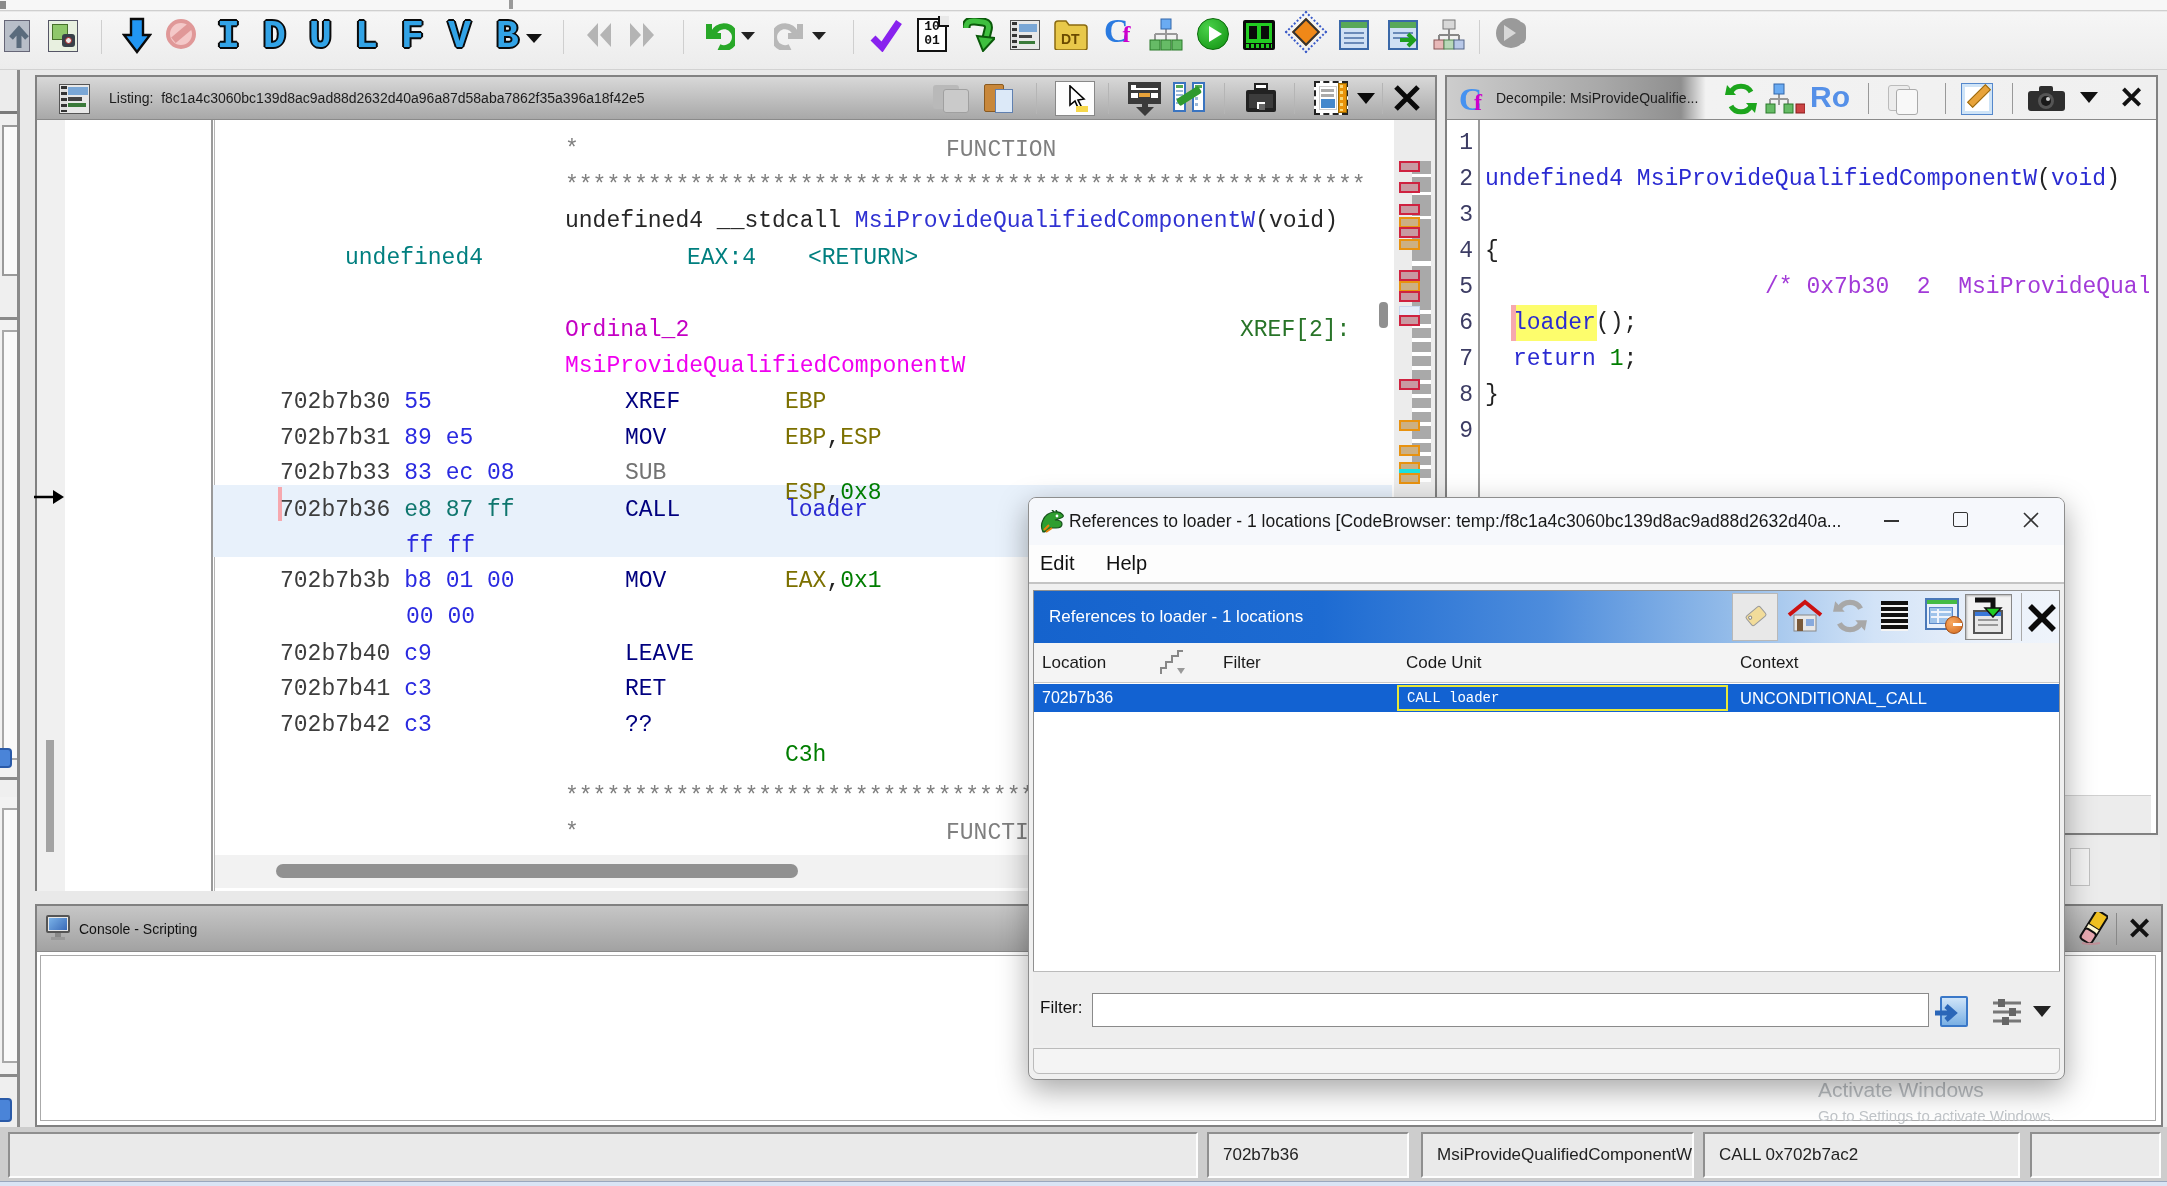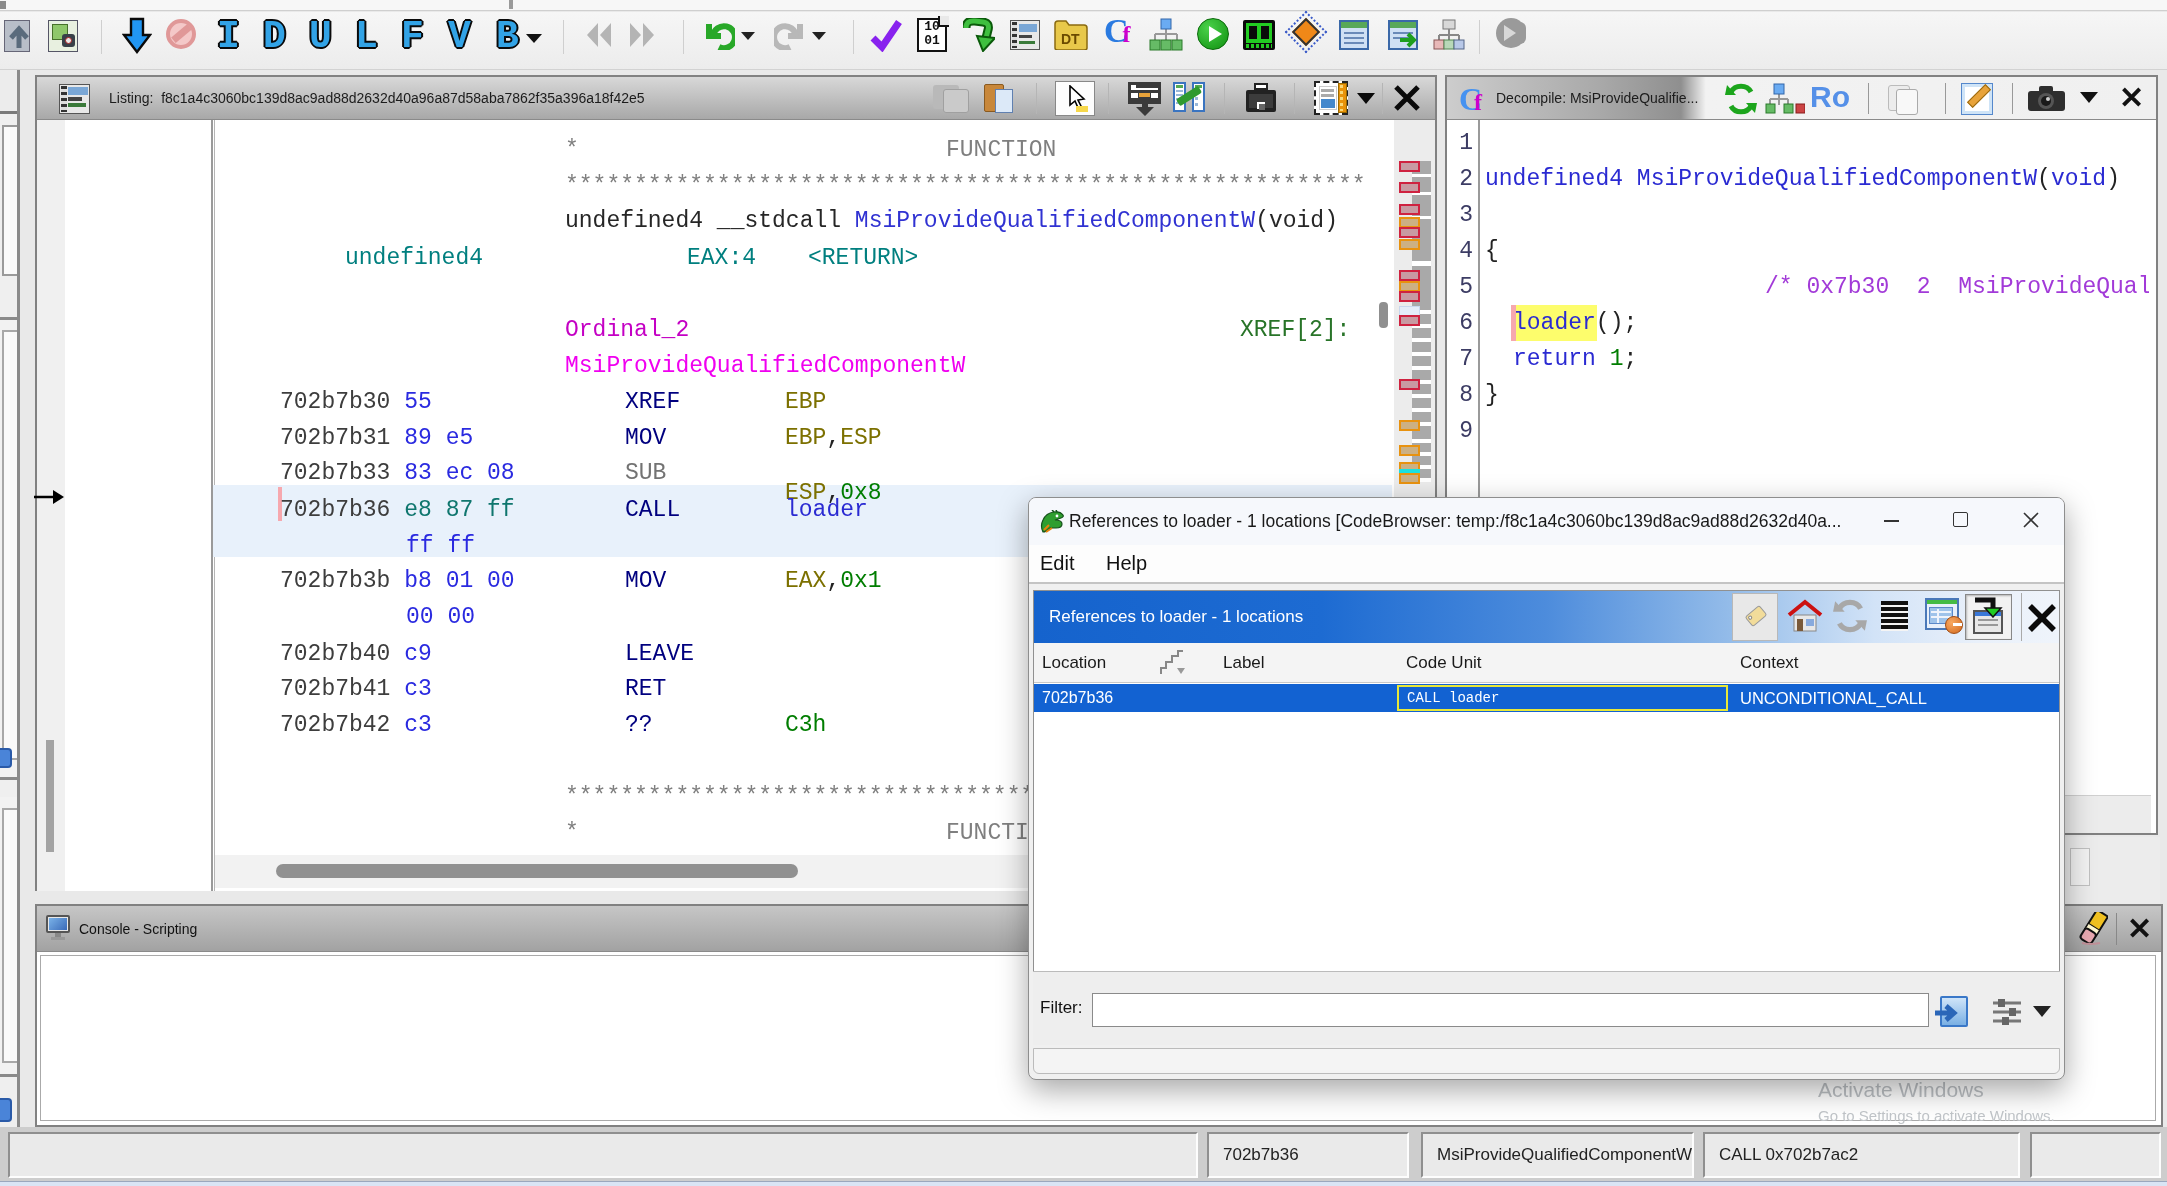--- a/index.html
+++ b/index.html
@@ -292,21 +292,21 @@
   <div class="row" style="left:280px;top:563px;color:#3d3d3d;">702b7b3b <span style="color:#2a2ae0;">b8 01 00</span></div>
   <div class="row" style="left:625px;top:563px;color:#00007f;">MOV</div>
   <div class="row" style="left:785px;top:563px;color:#7c7000;">EAX<span style="color:#222;">,</span><span style="color:#007d00;">0x1</span></div>
   <div class="row" style="left:406px;top:599px;color:#2a2ae0;">00 00</div>
   <div class="row" style="left:280px;top:636px;color:#3d3d3d;">702b7b40 <span style="color:#2a2ae0;">c9</span></div>
   <div class="row" style="left:625px;top:636px;color:#00007f;">LEAVE</div>
   <div class="row" style="left:280px;top:671px;color:#3d3d3d;">702b7b41 <span style="color:#2a2ae0;">c3</span></div>
   <div class="row" style="left:625px;top:671px;color:#00007f;">RET</div>
   <div class="row" style="left:280px;top:707px;color:#3d3d3d;">702b7b42 <span style="color:#2a2ae0;">c3</span></div>
   <div class="row" style="left:625px;top:707px;color:#00007f;">??</div>
-  <div class="row" style="left:785px;top:707px;color:#007d00;">C3h</div>
+  <div class="row" style="left:785px;top:737px;color:#007d00;">C3h</div>
   <div class="row" style="left:565px;top:779px;color:#7f7f7f;">**********************************************</div>
   <div class="row" style="left:565px;top:815px;color:#7f7f7f;">*</div>
   <div class="row" style="left:946px;top:815px;color:#7f7f7f;">FUNCTION</div>
 </div>
 
 <div id="markers">
   <div class="abs" style="left:1412px;top:161px;width:19px;height:139px;background:#a9a9a9;"></div>
   <div class="abs" style="left:1412px;top:174px;width:19px;height:3px;background:#fff;"></div>
   <div class="abs" style="left:1412px;top:192px;width:19px;height:3px;background:#fff;"></div>
   <div class="abs" style="left:1412px;top:216px;width:19px;height:3px;background:#fff;"></div>
@@ -519,21 +519,21 @@
   <svg class="abs" style="left:998px;top:105px;" width="30" height="30" viewBox="0 0 30 30">
       <path d="M3 3 L27 27 M27 3 L3 27" stroke="#0a0a0a" stroke-width="5.5"></path>
     </svg>
 
   <div class="abs" style="left:5px;top:145px;width:1025px;height:40px;background:#f4f4f4;border-bottom:1px solid #c8c8c8;"></div>
   <div class="abs" style="left:13px;top:145px;height:40px;line-height:40px;font-size:17px;color:#1a1a1a;">Location</div>
   <svg class="abs" style="left:128px;top:152px;" width="30" height="26" viewBox="0 0 30 26">
       <path d="M4 24 L4 18 L9 18 L9 12 L15 12 L15 6 L21 6 L21 1 L26 1" fill="none" stroke="#888" stroke-width="2"></path>
       <path d="M20 18 L28 18 L24 24 Z" fill="#999"></path>
     </svg>
-  <div class="abs" style="left:194px;top:145px;height:40px;line-height:40px;font-size:17px;color:#1a1a1a;">Label</div>
+  <div class="abs" style="left:194px;top:145px;height:40px;line-height:40px;font-size:17px;color:#1a1a1a;">Filter</div>
   <div class="abs" style="left:377px;top:145px;height:40px;line-height:40px;font-size:17px;color:#1a1a1a;">Code Unit</div>
   <div class="abs" style="left:711px;top:145px;height:40px;line-height:40px;font-size:17px;color:#1a1a1a;">Context</div>
 
   <div class="abs" style="left:5px;top:186px;width:1025px;height:28px;background:#1262d2;"></div>
   <div class="abs" style="left:13px;top:186px;height:28px;line-height:28px;font-size:16px;color:#fff;">702b7b36</div>
   <div class="abs" style="left:368px;top:187px;width:331px;height:26px;border:2px solid #e8e838;"></div>
   <div class="abs" style="left:378px;top:186px;height:28px;line-height:28px;font-family:'Liberation Mono',monospace;font-size:14px;color:#fff;">CALL&nbsp;loader</div>
   <div class="abs" style="left:711px;top:186px;height:28px;line-height:28px;font-size:16.5px;color:#fff;">UNCONDITIONAL_CALL</div>
 
   <div class="abs" style="left:5px;top:214px;width:1025px;height:258px;background:#fff;"></div>

